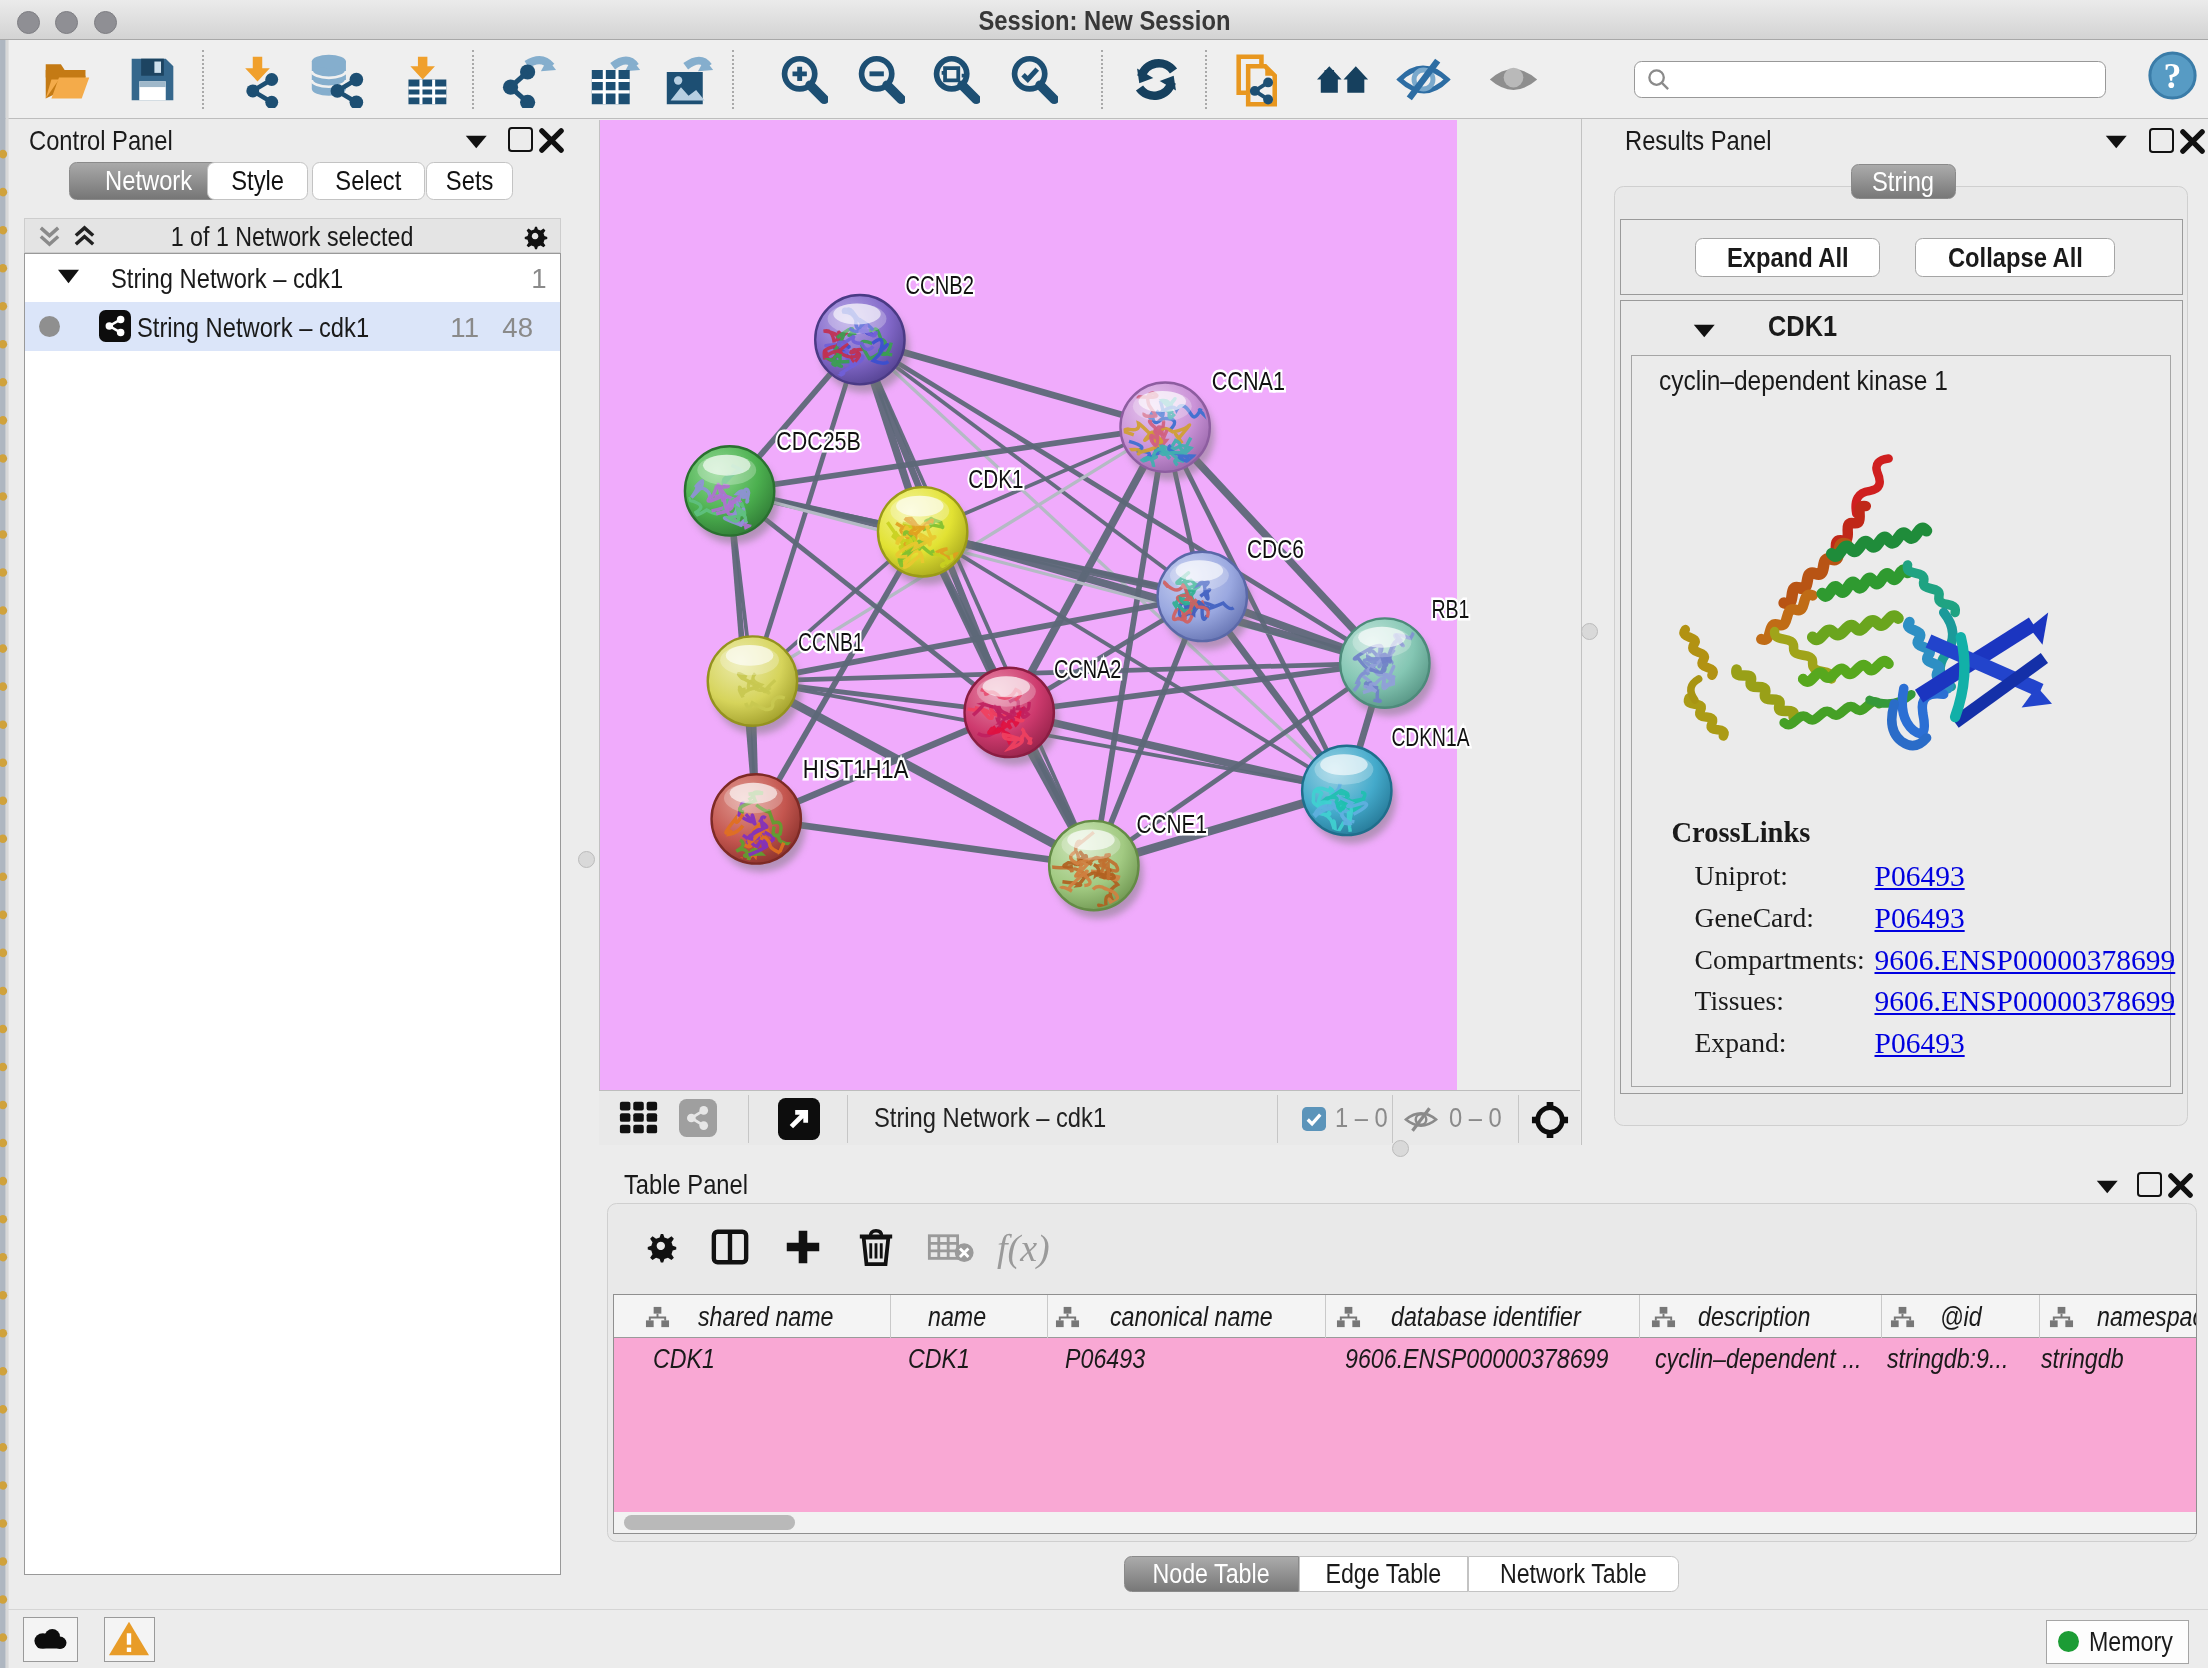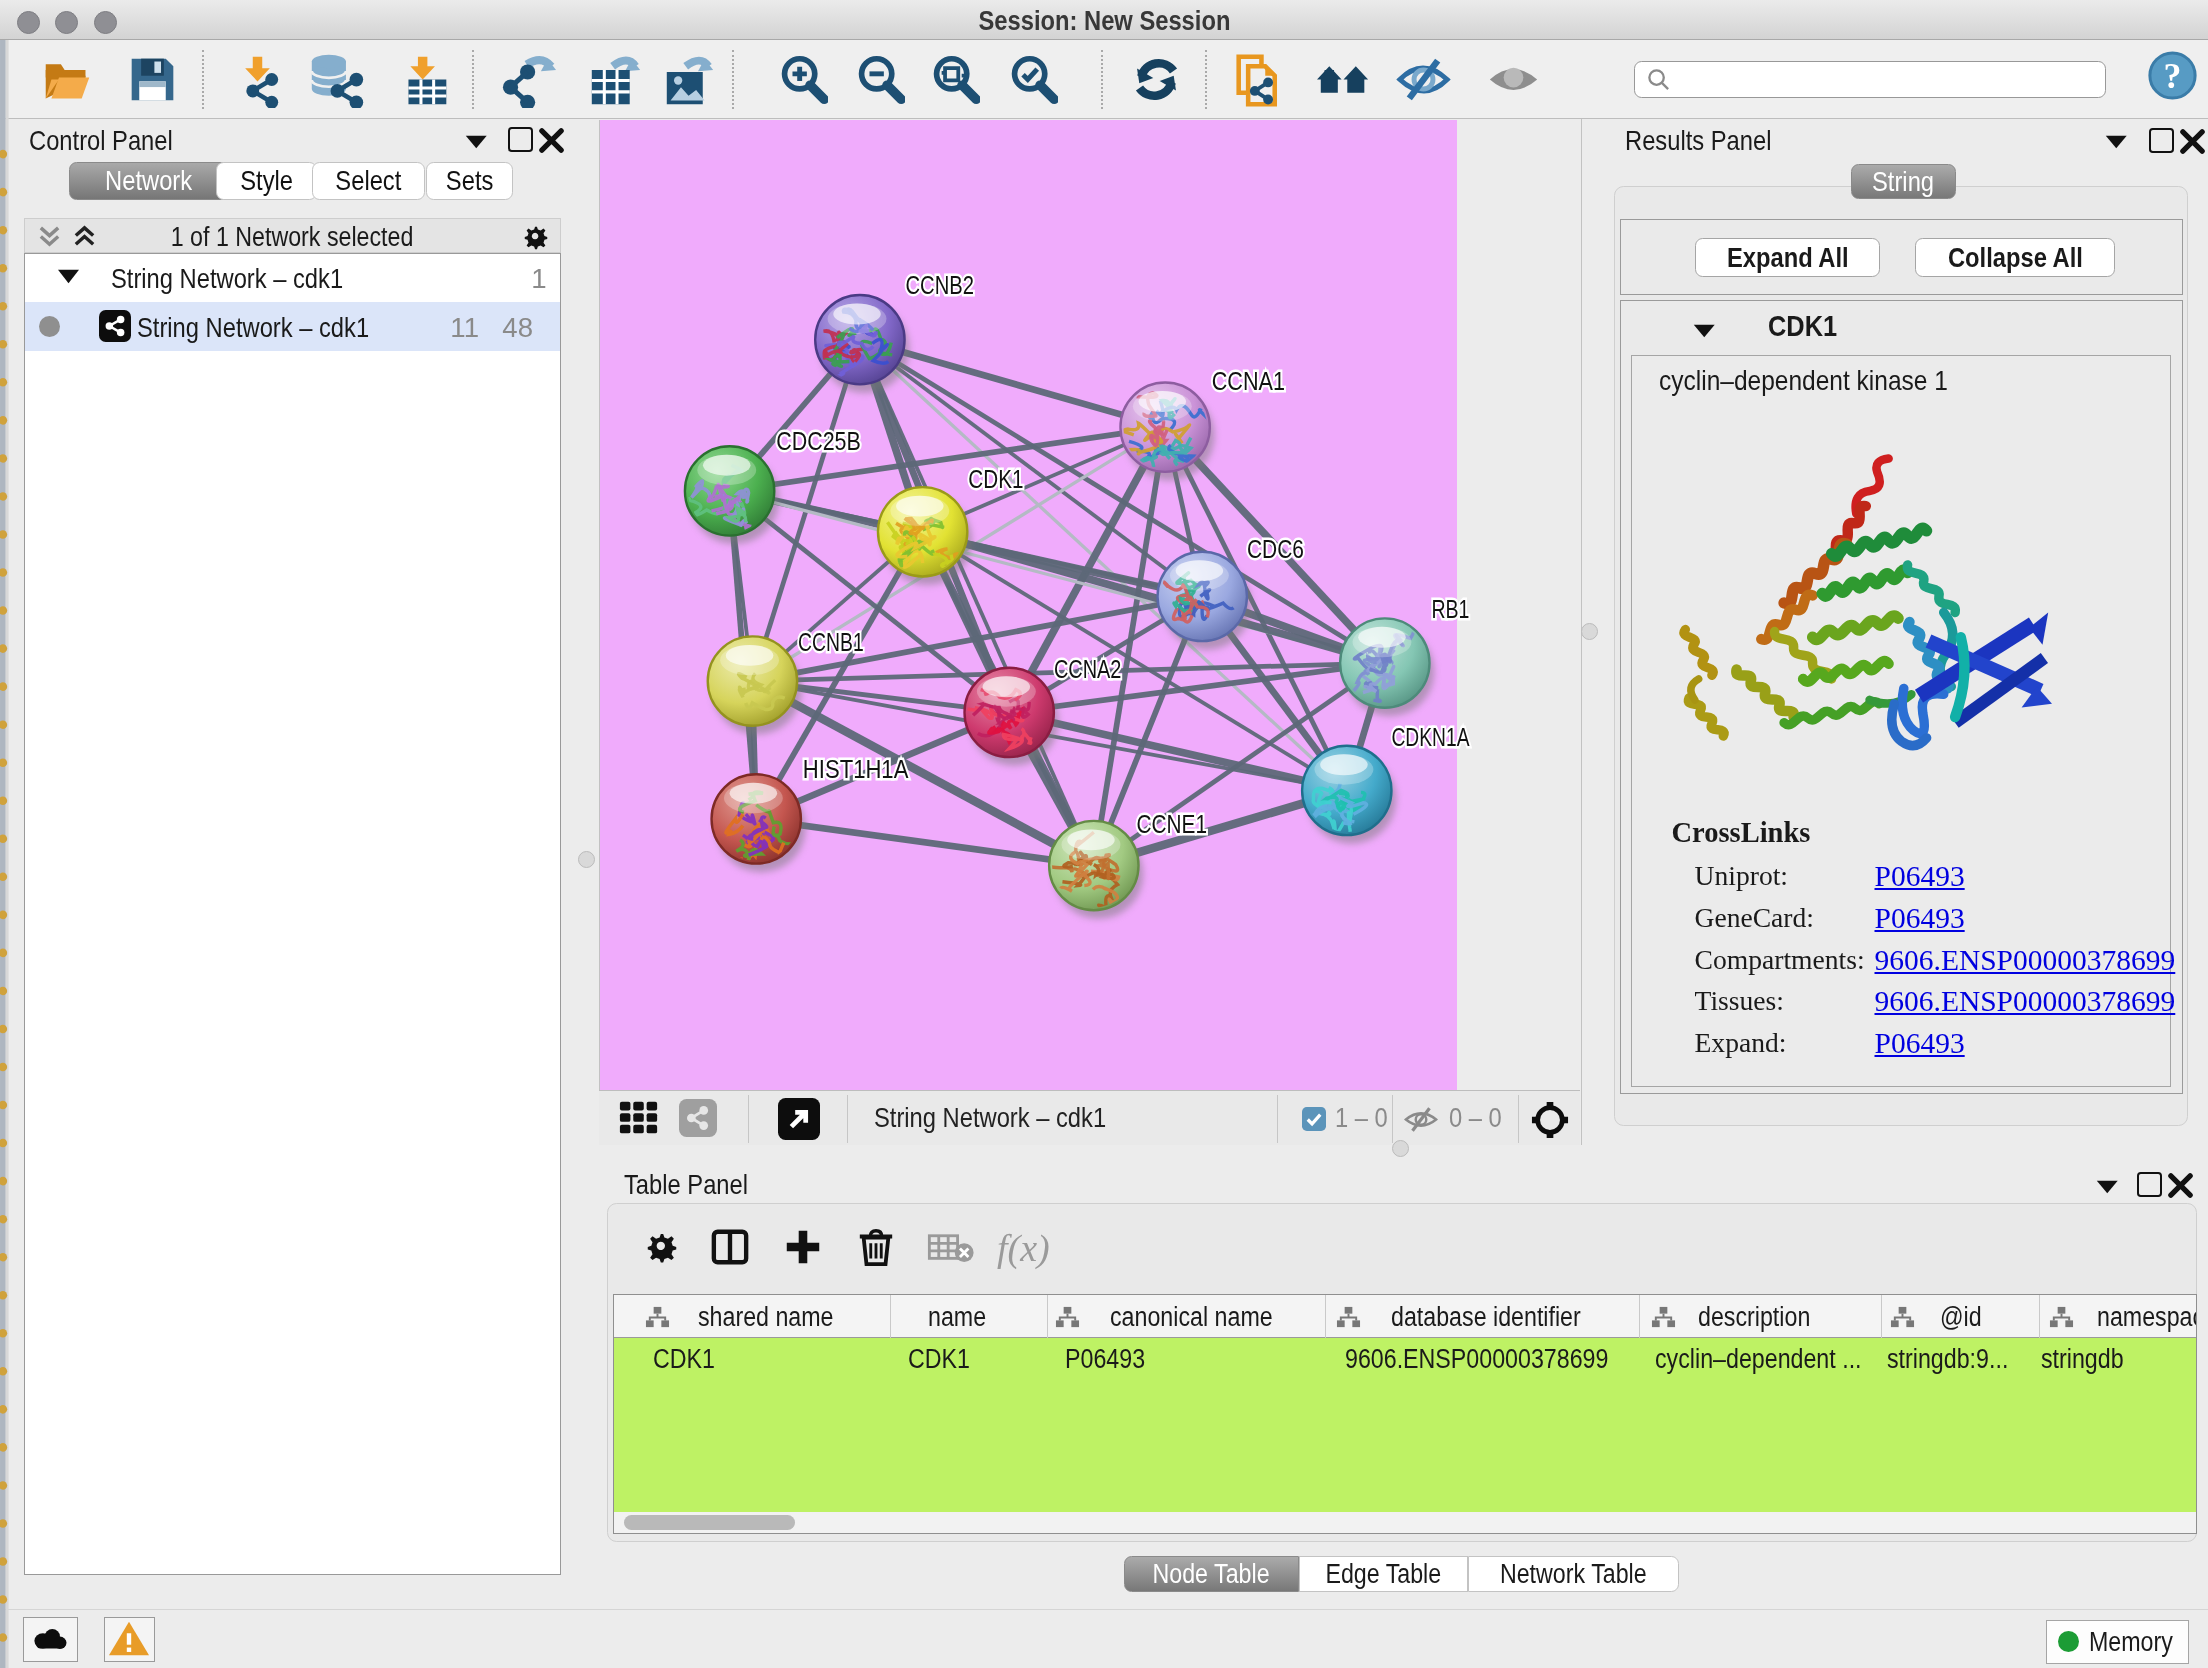--- a/index.html
+++ b/index.html
@@ -208,21 +208,21 @@
   <div class="abs panel-title" style="left:28.5px; top:125px;"><span class="t">Control Panel</span></div>
   <svg class="abs" style="left:462px; top:131px" width="28.5" height="21" viewBox="0 0 30 22">
       <path d="M4 5 h22 l-11 13 z" fill="#111"></path>
     </svg>
   <div class="abs" style="left:508px; top:127px; width:25px; height:25px; border:2.9px solid #111; border-radius:3.8px;"></div>
   <svg class="abs" style="left:538px; top:127px" width="27" height="27" viewBox="0 0 28 28">
       <path d="M4 4 L24 24 M24 4 L4 24" stroke="#111" stroke-width="5.5" stroke-linecap="round"></path>
     </svg>
 
   <div class="tabbtn tabsel" style="left:69px; top:162px; width:160px;"><span class="tc">Network</span></div>
-  <div class="tabbtn" style="left:216px; top:162px; width:101px;text-align:center;"><span class="tc">Style</span></div>
+  <div class="tabbtn" style="left:207px; top:162px; width:101px;text-align:center;"><span class="tc">Style</span></div>
   <div class="tabbtn" style="left:312px; top:162px; width:113px;"><span class="tc">Select</span></div>
   <div class="tabbtn" style="left:426px; top:162px; width:87px;"><span class="tc">Sets</span></div>
 
   <div class="abs" style="left:24px; top:218px; width:537px; height:35px; background:#e4e4e4; border:1px solid #cdcdcd;">
     <svg class="abs" style="left:11.4px; top:5.7px" width="27" height="25" viewBox="0 0 28 26">
       <path d="M5 3 l9 8 9 -8 M5 12 l9 8 9 -8" stroke="#8a8a8a" stroke-width="3.6" fill="none"></path>
     </svg>
     <svg class="abs" style="left:46px; top:5.7px" width="27" height="25" viewBox="0 0 28 26">
       <path d="M5 11 l9 -8 9 8 M5 20 l9 -8 9 8" stroke="#222" stroke-width="3.6" fill="none"></path>
     </svg>
@@ -771,21 +771,21 @@
   <svg class="abs" style="left:328px; top:78px" width="48" height="32" viewBox="0 0 50 34">
     <g stroke="#9a9a9a" stroke-width="3" fill="none">
       <rect x="2" y="4" width="30" height="24"></rect>
       <path d="M2 12 h30 M2 20 h30 M12 4 v24 M22 4 v24"></path>
     </g>
     <circle cx="39" cy="22" r="10" fill="#9a9a9a"></circle>
     <path d="M34.5 17.5 l9 9 M43.5 17.5 l-9 9" stroke="#fff" stroke-width="3"></path>
   </svg>
   <div class="abs serif" style="left:398px; top:72px; font-size:38px; font-style:italic; color:#9a9a9a;">f(x)</div>
 
-  <div class="abs" style="left:14.3px; top:140px; width:1584px; height:240px; background:#bef264; border:1.9px solid #8f8f8f;">
+  <div class="abs" style="left:14.3px; top:140px; width:1584px; height:240px; background:#f9a8d4; border:1.9px solid #8f8f8f;font-style:italic;">
     <div class="abs" style="left:0; top:0; width:100%; height:43px; background:#f4f4f4; border-bottom:1.9px solid #9a9a9a;">
       <div class="abs" style="left:276px; top:0; height:43px; border-left:1px solid #c9c9c9;"></div>
       <div class="abs" style="left:433px; top:0; height:43px; border-left:1px solid #c9c9c9;"></div>
       <div class="abs" style="left:711px; top:0; height:43px; border-left:1px solid #c9c9c9;"></div>
       <div class="abs" style="left:1025px; top:0; height:43px; border-left:1px solid #c9c9c9;"></div>
       <div class="abs" style="left:1267px; top:0; height:43px; border-left:1px solid #c9c9c9;"></div>
       <div class="abs" style="left:1425px; top:0; height:43px; border-left:1px solid #c9c9c9;"></div>
       <svg class="abs orgicon" style="left:31px; top:9.5px" width="25" height="25" viewBox="0 0 26 26">
           <g fill="#777">
             <rect x="9" y="2" width="8" height="7"></rect>

